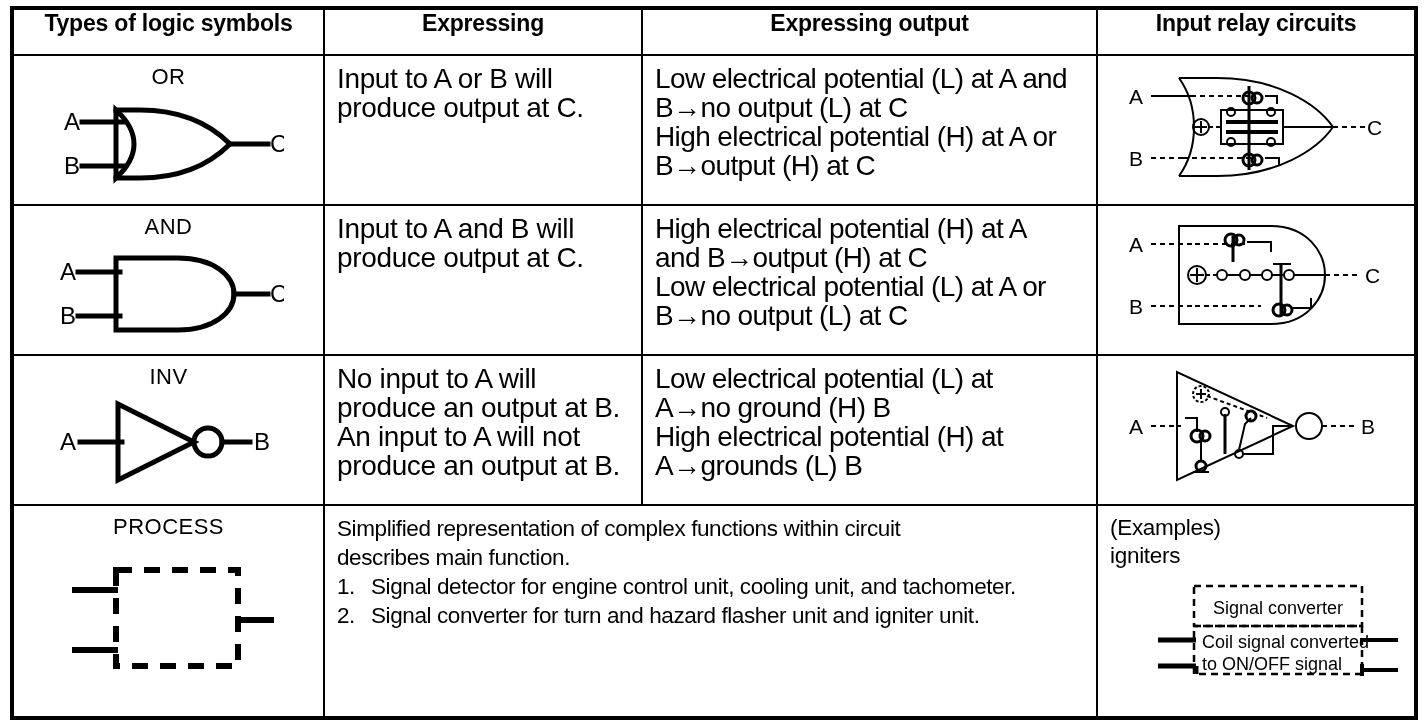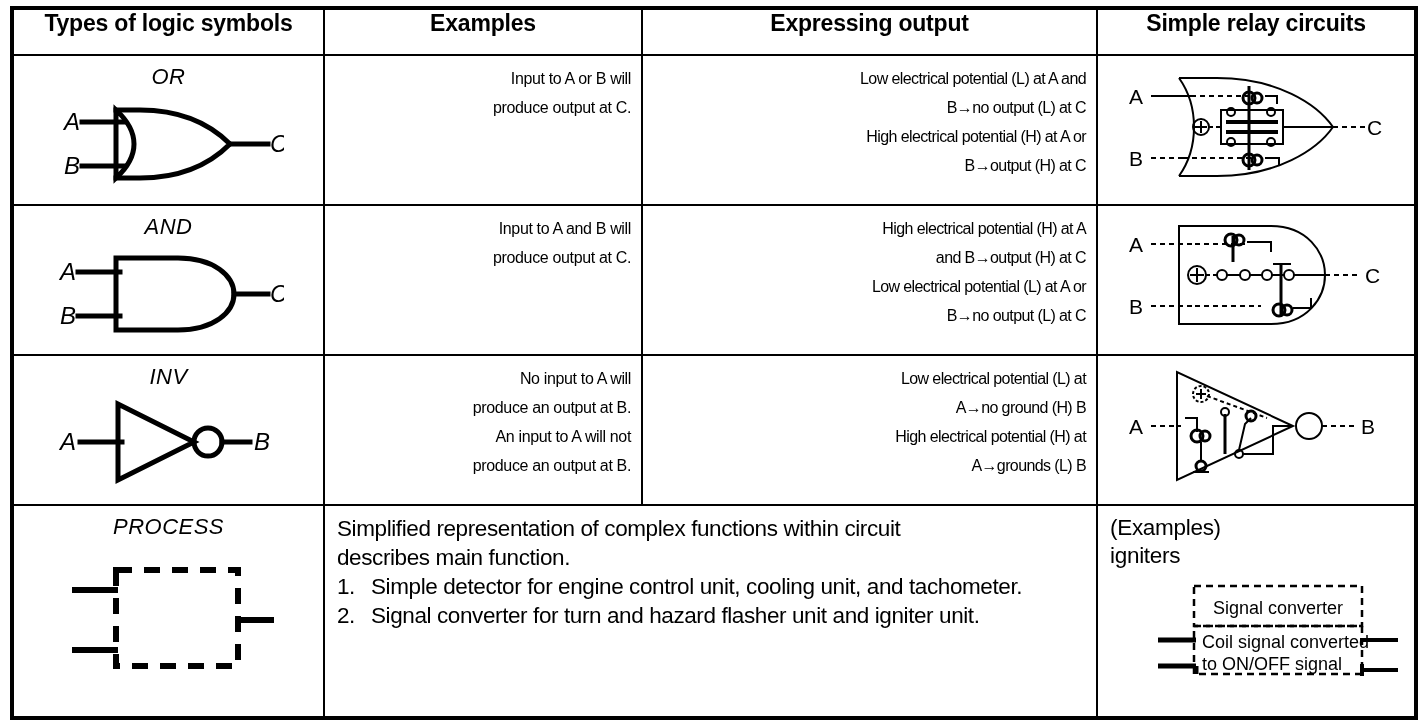--- a/index.html
+++ b/index.html
@@ -35,31 +35,30 @@
     text-align:center;
     font-weight:bold;
     font-size:23px;
     letter-spacing:-0.2px;
     height:44px;
     vertical-align:middle;
     padding:2px 4px 4px;
   }
 
   .celltxt{
-    font-size:16px;
+    font-size:28px;
     line-height:29px;
     padding:8px 10px 6px 12px;
     letter-spacing:-0.35px;
     white-space:pre-line;
-    text-align:right;
   }
   .celltxt.tight{letter-spacing:-0.6px;}
 
   
-  .symcell{position:relative;height:100%;font-style:italic;}
+  .symcell{position:relative;height:100%;}
   .symlabel{
     text-align:center;
     font-size:22px;
     letter-spacing:0.5px;
     padding-top:8px;
   }
   .symwrap{display:flex;justify-content:center;align-items:center;}
 
   
   .relaywrap{display:flex;justify-content:center;align-items:center;padding-top:6px;}
@@ -88,23 +87,23 @@
 <table class="logic">
   <colgroup>
     <col class="c1">
         <col class="c2">
         <col class="c3">
         <col class="c4">
   </colgroup>
   <thead>
     <tr>
       <th>Types of logic symbols</th>
-      <th>Examples</th>
+      <th>Expressing</th>
       <th>Expressing output</th>
-      <th>Simple relay circuits</th>
+      <th>Input relay circuits</th>
     </tr>
   </thead>
   <tbody>
 
     <tr style="height:150px;">
       <td>
         <div class="symcell">
           <div class="symlabel">OR</div>
           <div class="symwrap">
             <svg width="230" height="108" viewBox="0 0 230 108" aria-hidden="true">
@@ -321,21 +320,21 @@
           </div>
         </div>
       </td>
       <td colspan="2">
         <div class="proc">
           <div class="lead" style="white-space:pre-line;">Simplified representation of complex functions within circuit
 describes main function.</div>
           <ol>
             <li>
               <span class="num">1.</span>
-              <span>Simple detector for engine control unit, cooling unit, and tachometer.</span>
+              <span>Signal detector for engine control unit, cooling unit, and tachometer.</span>
             </li>
             <li>
               <span class="num">2.</span>
               <span>Signal converter for turn and hazard flasher unit and igniter unit.</span>
             </li>
           </ol>
         </div>
       </td>
       <td>
         <div class="exwrap">

